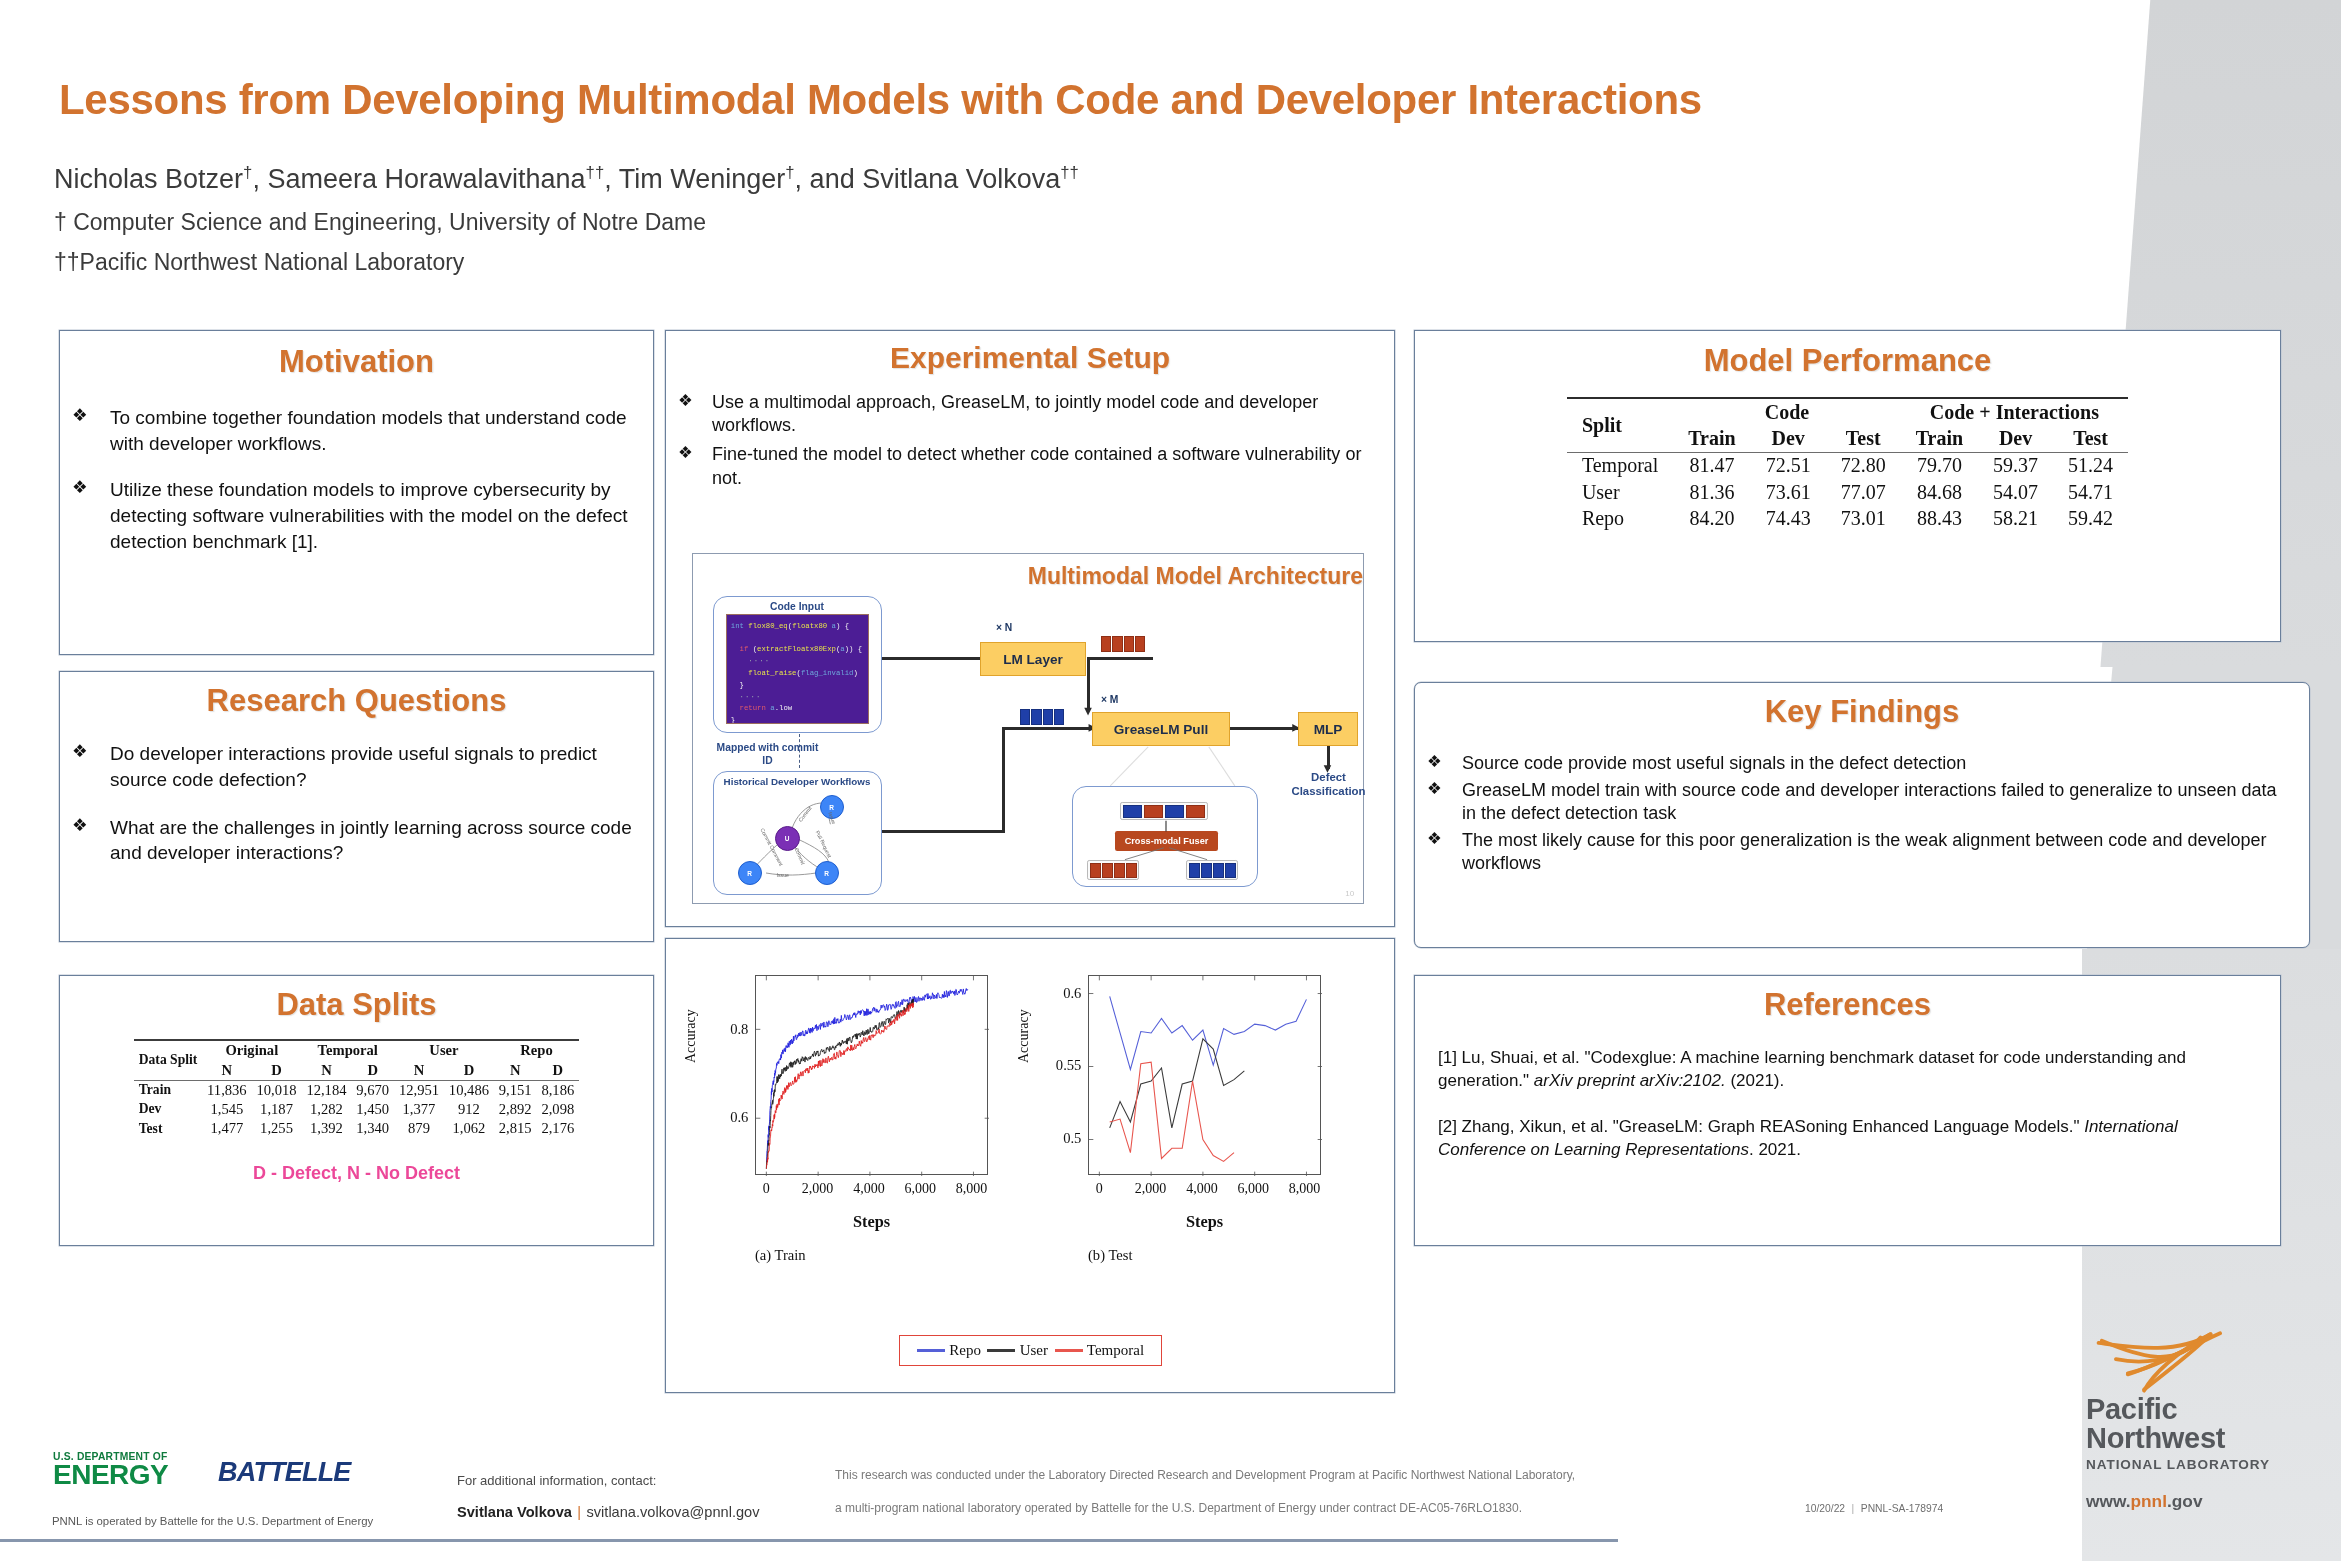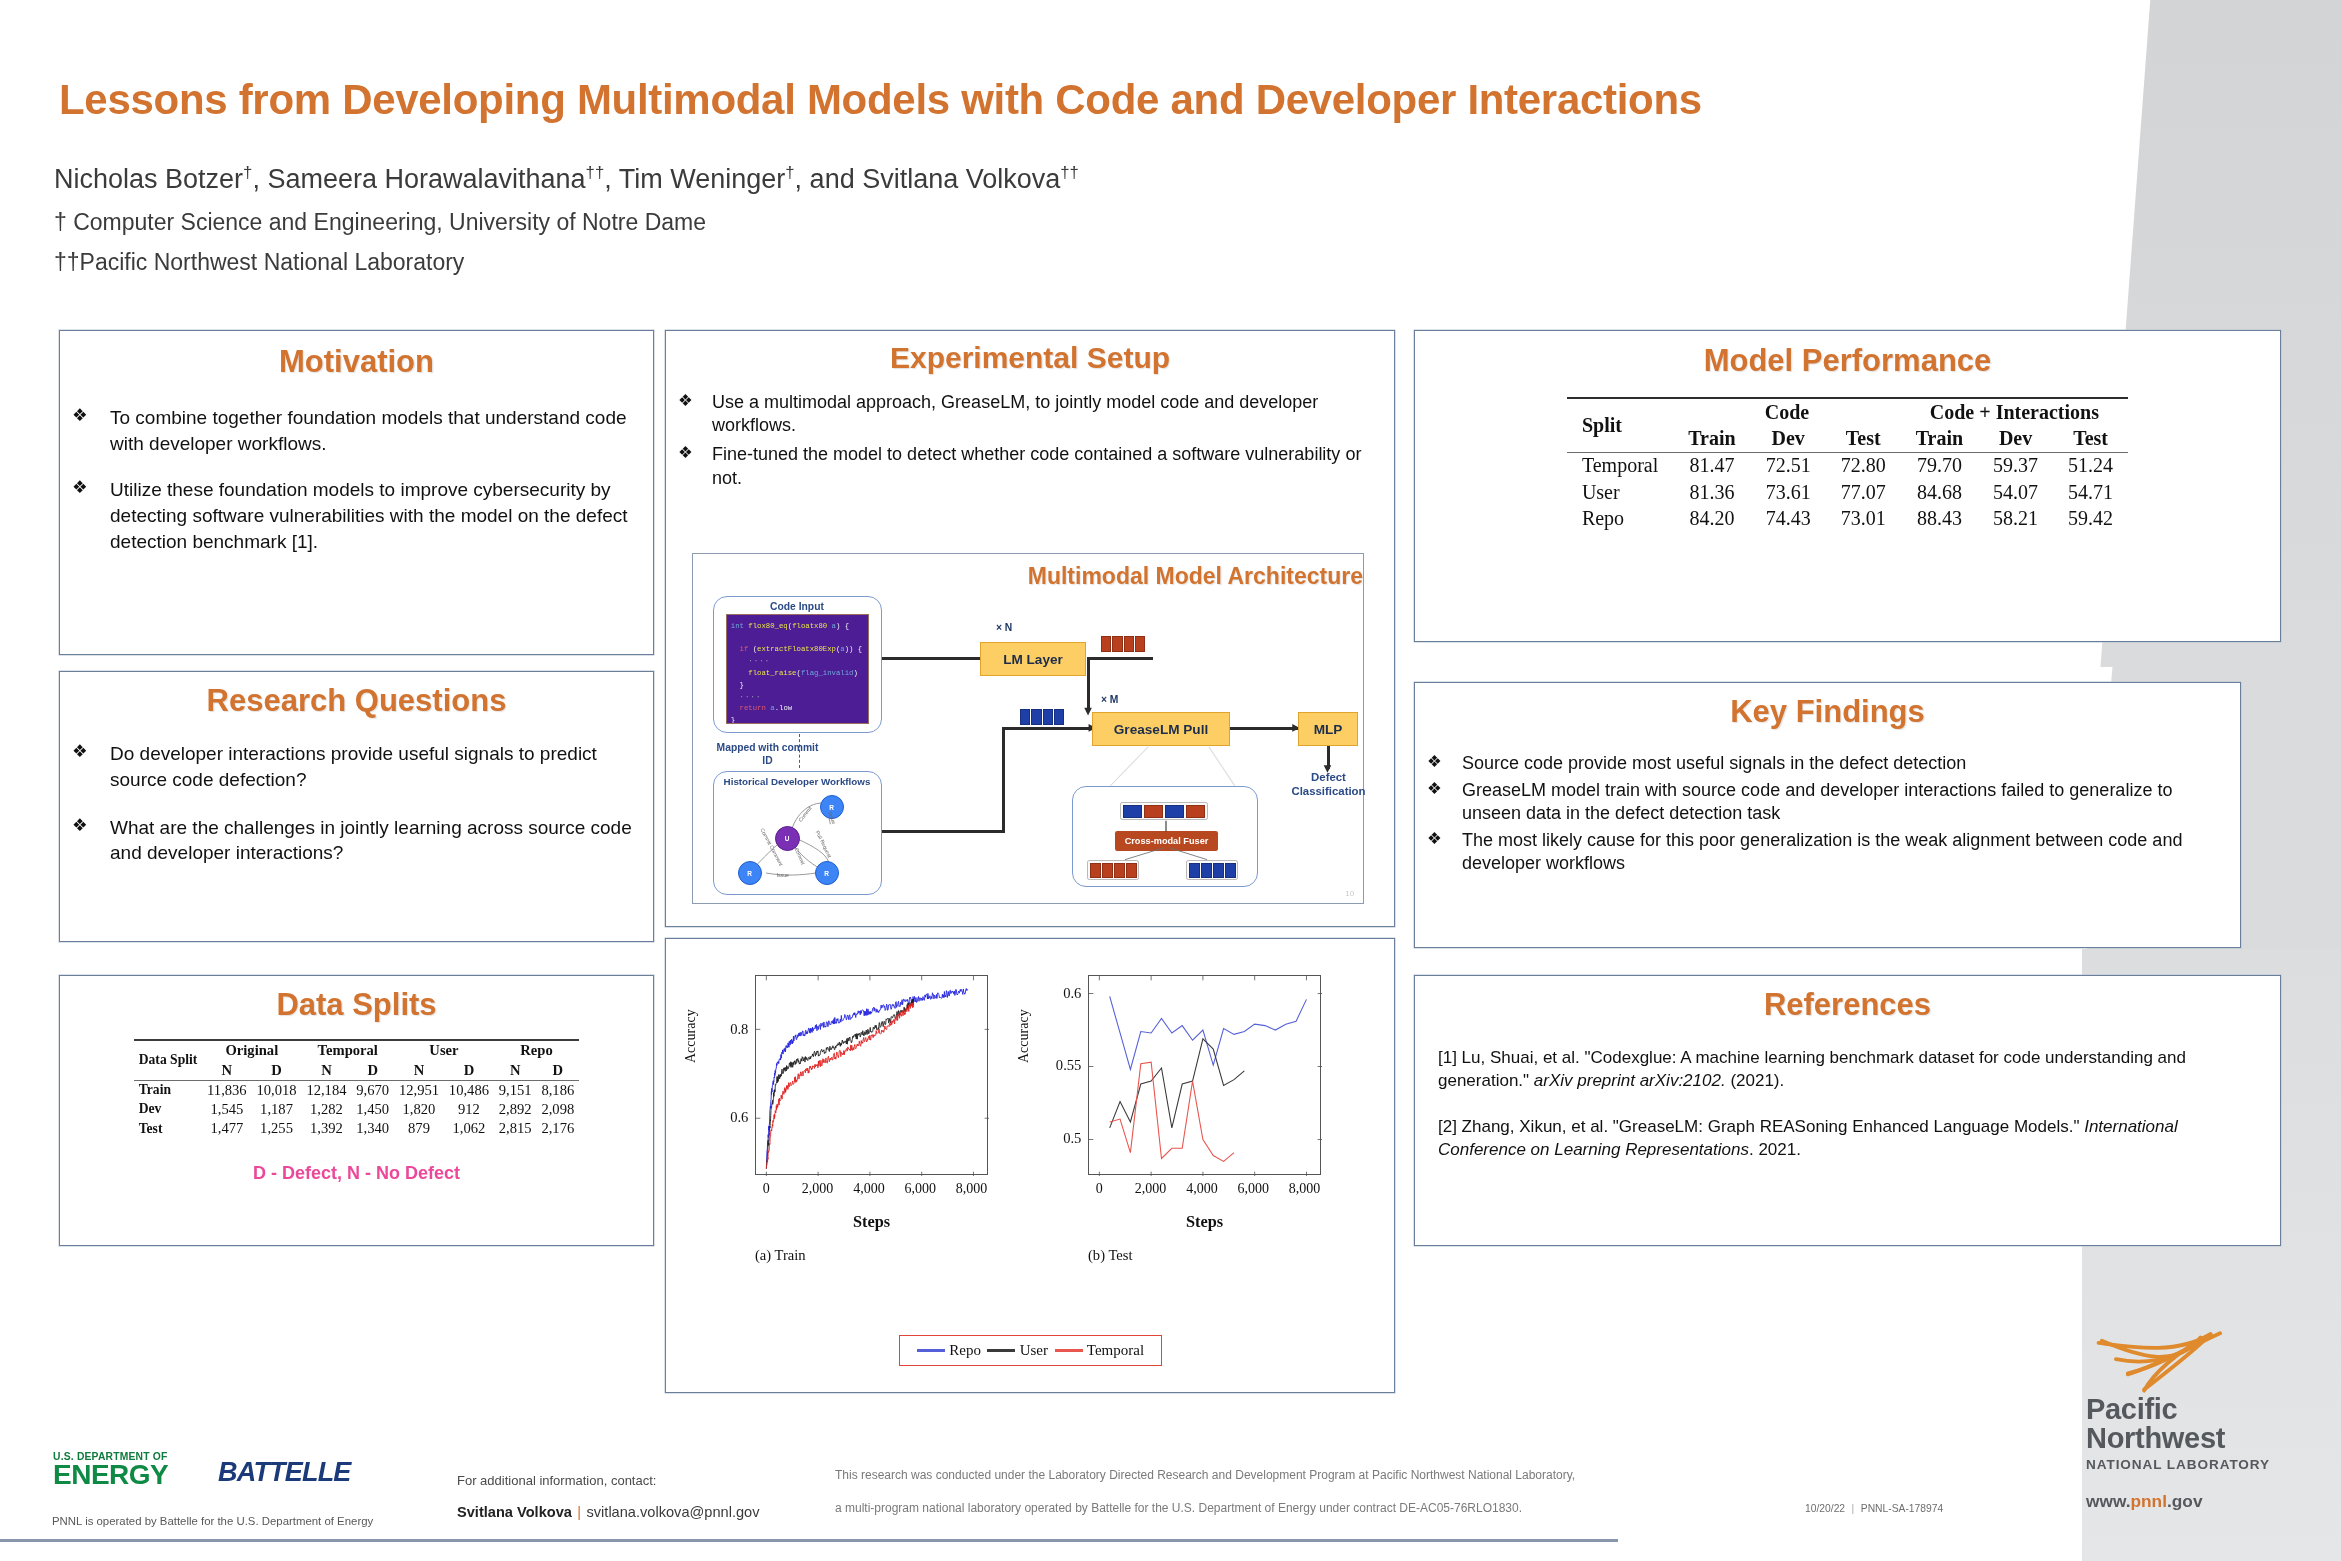--- a/index.html
+++ b/index.html
@@ -242,21 +242,21 @@
   #panel-perf .panel-title { font-size: 31px; margin-top: 12px; }
   #tbl-perf { font-size: 20px; margin-top: 18.4px; }
   #tbl-perf td, #tbl-perf th { padding: 1.6px 15px; }
   #tbl-perf .rule-top td, #tbl-perf .rule-top th { border-top: 2.7px solid #2c2c2c; }
   #tbl-perf .rule-mid td, #tbl-perf .rule-mid th { border-top: 1.6px solid #6d6d6d; }
   #tbl-perf th { font-weight: bold; }
   #tbl-perf td.rowhdr { text-align: left; font-weight: normal; }
   #tbl-perf th.rowhdr { text-align: left; font-weight: bold; }
 
   
-  #panel-findings { left: 1414px; top: 682px; width: 827px; height: 266px; }
+  #panel-findings { left: 1414px; top: 682px; width: 896px; height: 266px; border-radius: 7px; }
   #panel-findings .panel-title { font-size: 31px; margin-top: 11px; }
   #panel-findings ul { margin-top: 22px; padding-right: 15px; }
   #panel-findings li { font-size: 18px; line-height: 1.30; margin-bottom: 3.3px; padding-left: 47px; }
 
   
   #panel-refs { left: 1414px; top: 975px; width: 867px; height: 271px; }
   #panel-refs .panel-title { font-size: 31px; margin-top: 11px; }
   .ref-item {
     font-size: 17px; line-height: 1.35; color: #111; margin: 0 23px 23px 23px;
   }
@@ -357,21 +357,21 @@
       <td>10,486</td>
       <td>9,151</td>
       <td>8,186</td>
     </tr>
     <tr>
       <td class="rowhdr">Dev</td>
       <td>1,545</td>
       <td>1,187</td>
       <td>1,282</td>
       <td>1,450</td>
-      <td>1,820</td>
+      <td>1,377</td>
       <td>912</td>
       <td>2,892</td>
       <td>2,098</td>
     </tr>
     <tr>
       <td class="rowhdr">Test</td>
       <td>1,477</td>
       <td>1,255</td>
       <td>1,392</td>
       <td>1,340</td>

